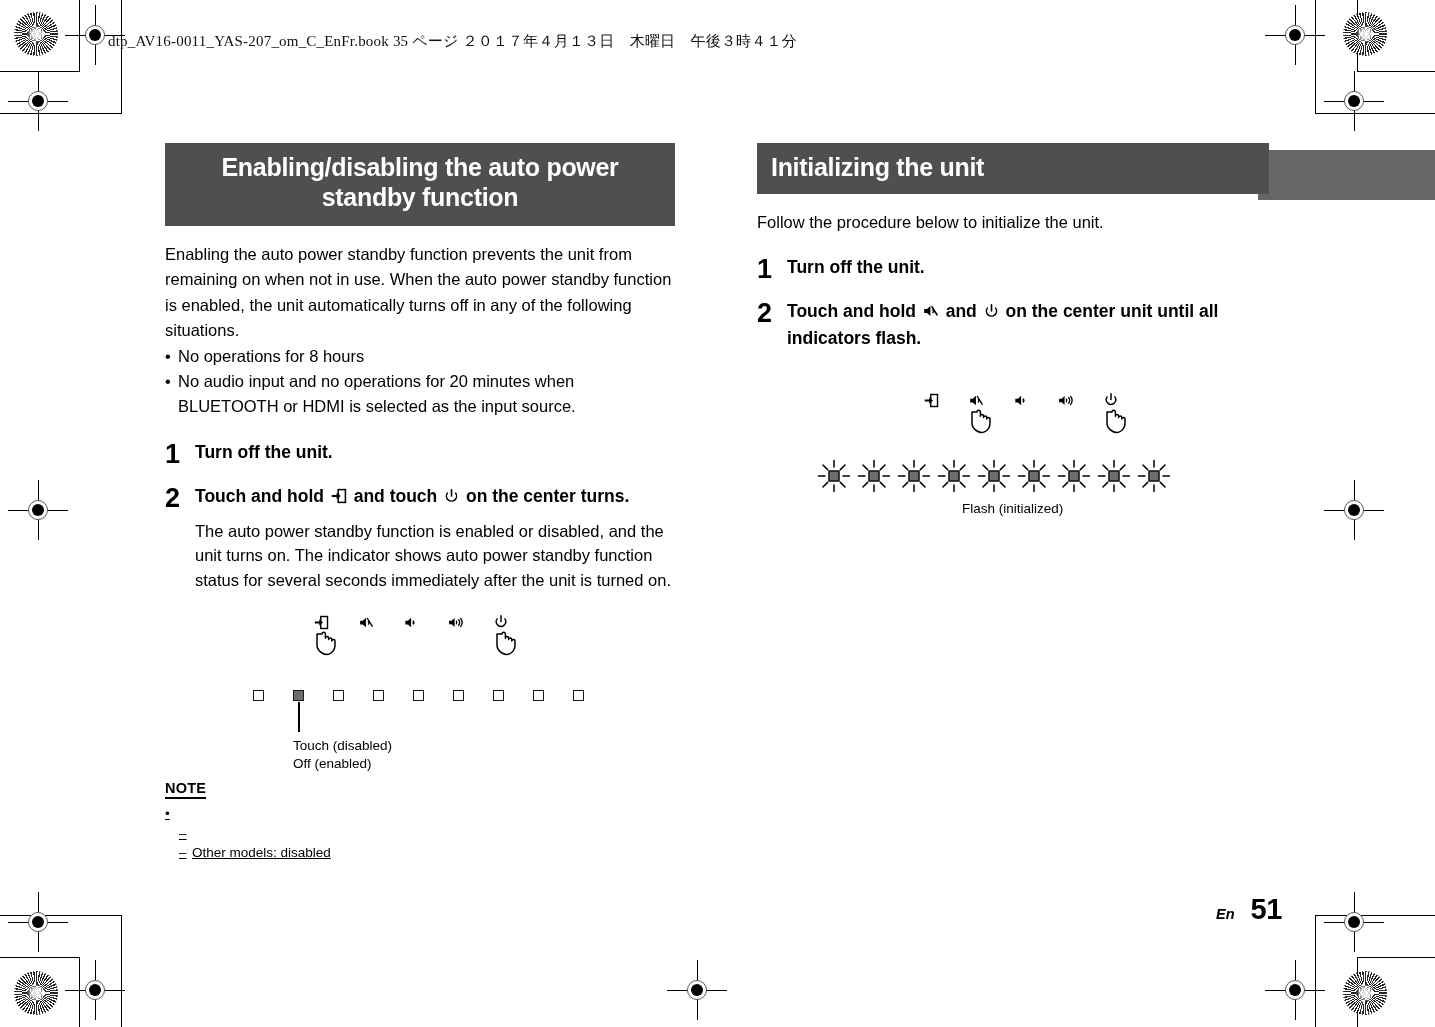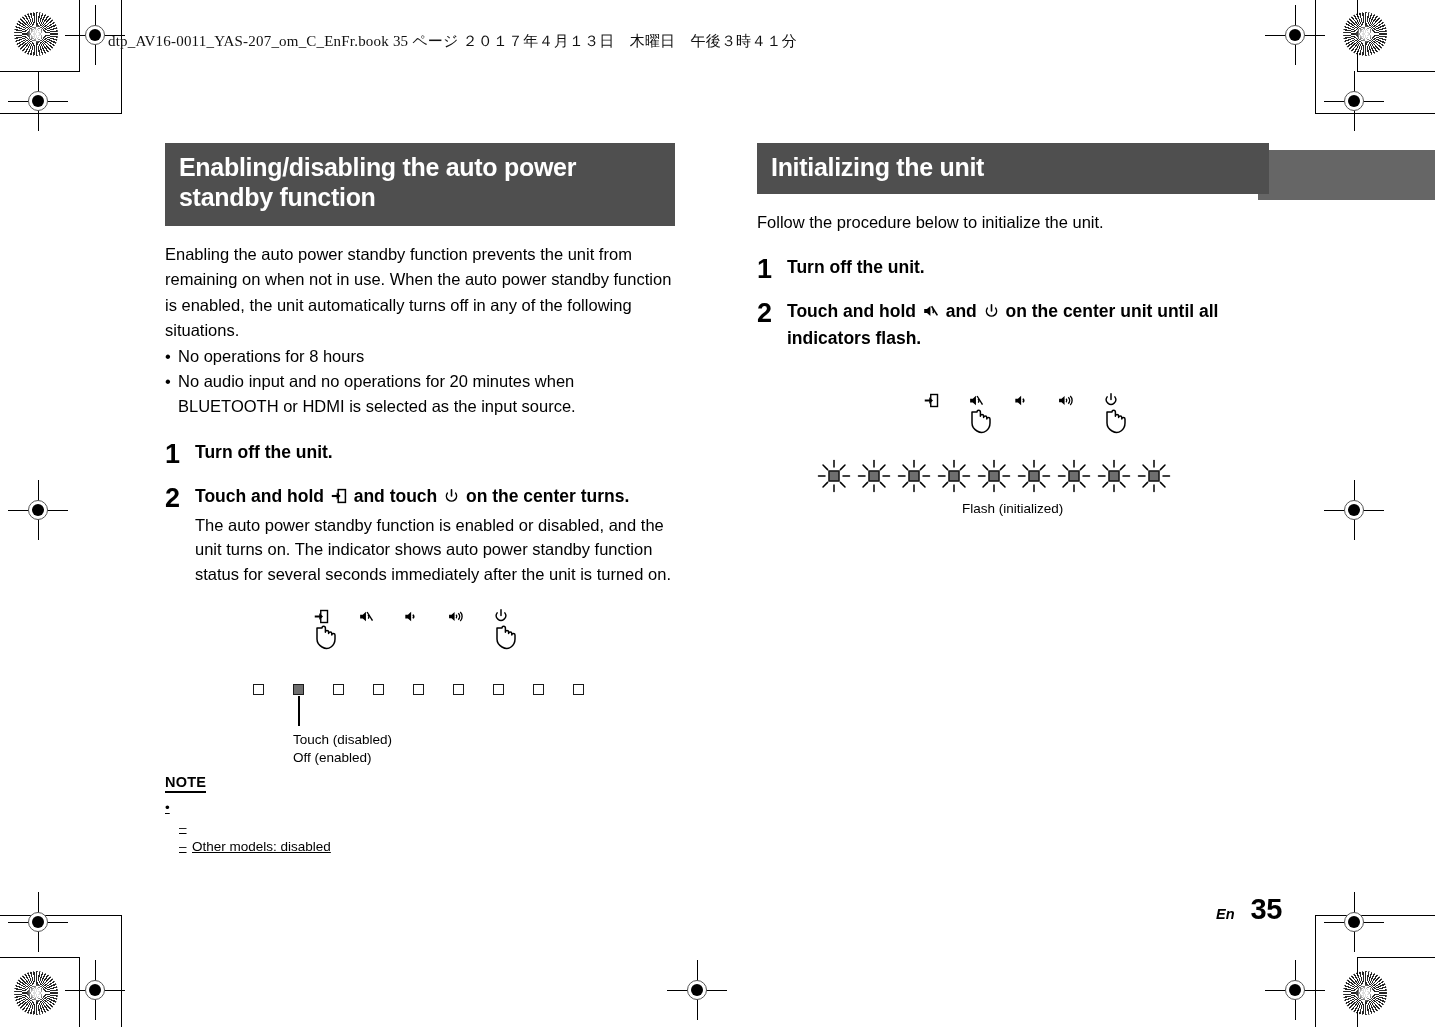--- a/index.html
+++ b/index.html
@@ -39,36 +39,36 @@
   }
 
   
   .colL{position:absolute;left:165px;top:143px;width:510px;}
   .colR{position:absolute;left:757px;top:143px;width:512px;}
 
   .secbar{
     background:#4f4f4f;color:#fff;font-size:25px;font-weight:bold;
     line-height:1.18;padding:10px 14px 11px 14px;letter-spacing:-0.3px;
   }
-  .secbar.two{padding-bottom:14px;}
+  .secbar.two{padding-bottom:14px;text-align:center;}
 
   .body{font-size:16.5px;line-height:1.54;margin-top:16px;}
   .bullets{margin-top:0;font-size:16.5px;line-height:1.54;}
   .bullet{display:flex;}
   .bullet .b{width:13px;flex:none;}
   .bullet .t{flex:1;}
 
   .step{display:flex;margin-top:16px;}
   .step .num{
     width:30px;flex:none;font-size:27px;font-weight:bold;line-height:1;
     padding-top:1px;
   }
   .step .cont{flex:1;}
   .step .hl{font-size:17.5px;font-weight:bold;line-height:1.42;}
-  .step .sub{font-size:16.5px;line-height:1.5;margin-top:2px;}
+  .step .sub{font-size:16.5px;line-height:1.5;margin-top:8px;}
 
   
   .ico{display:inline-block;vertical-align:-2px;margin:0 2px;}
 
   
   .diagram{position:relative;}
   .iconrow{position:relative;height:34px;}
   .iconrow .cell{position:absolute;top:0;width:28px;text-align:center;}
   .hand{position:absolute;width:30px;height:30px;}
 
@@ -502,14 +502,14 @@
     </div>
 
     <div class="caption" style="position:absolute;left:205px;top:107px;">
       <div>Flash (initialized)</div>
     </div>
   </div>
 </div>
 
 <div class="footer">
   <span class="en">En</span>
-  <span class="pg">35</span>
+  <span class="pg">51</span>
 </div>
 
 </body></html>

